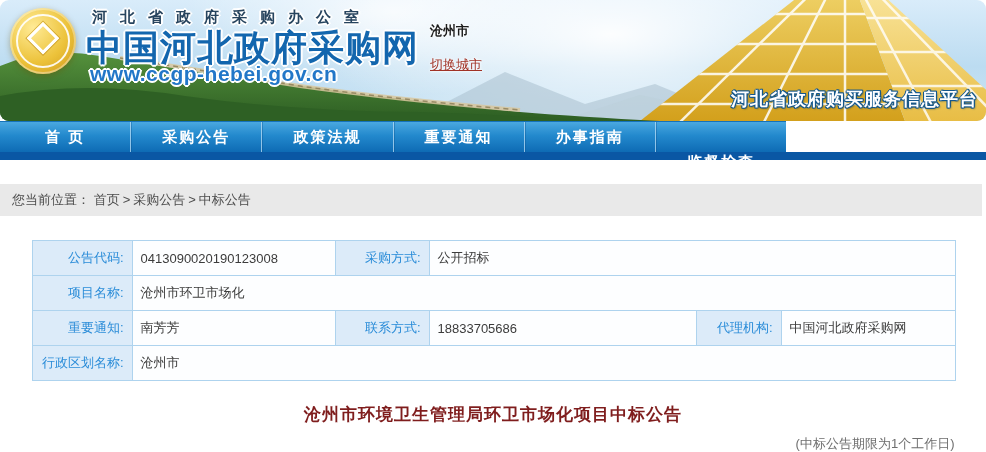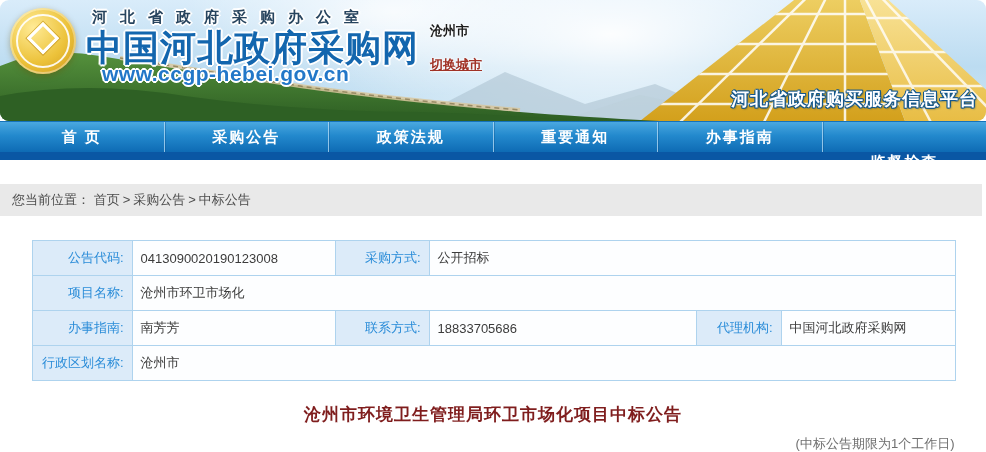--- a/index.html
+++ b/index.html
@@ -26,36 +26,36 @@
     box-shadow:0 0 0 1px rgba(190,140,20,.6); }
 
   .glow-w { text-shadow:
      -2px 0 0 #fff, 2px 0 0 #fff, 0 -2px 0 #fff, 0 2px 0 #fff,
      -1px -1px 0 #fff, 1px 1px 0 #fff, -1px 1px 0 #fff, 1px -1px 0 #fff; }
 
   .office-label { position:absolute; left:92px; top:8px; font-size:15px; font-weight:bold;
     letter-spacing:13px; color:#27445e; white-space:nowrap; }
   .site-title { position:absolute; left:86px; top:24px; font-size:36px; font-weight:bold;
     color:#1366ae; letter-spacing:1px; white-space:nowrap; }
-  .site-url { position:absolute; left:102px; top:62px; font-size:21px; font-weight:bold;
+  .site-url { position:absolute; left:90px; top:62px; font-size:21px; font-weight:bold;
     color:#2277c8; letter-spacing:.5px; }
 
   .city-box { position:absolute; left:430px; top:22px; width:80px; }
   .city-name { font-size:13px; font-weight:bold; color:#1b1b1b;
     text-shadow:0 0 3px #fff,0 0 3px #fff; cursor:default; }
-  .switch-city { display:inline-block; margin-top:16px; font-size:13px; font-weight:bold;
+  .switch-city { display:inline-block; margin-top:16px; font-size:13px; font-weight:normal;
     color:#a03226; text-decoration:underline; text-shadow:0 0 3px #fff,0 0 3px #fff; cursor:pointer; }
 
   .platform-label { position:absolute; right:8px; bottom:10px; font-size:18px; font-weight:bold;
     color:#fff; letter-spacing:1px;
     text-shadow:-1px 0 0 #14588e,1px 0 0 #14588e,0 -1px 0 #14588e,0 1px 0 #14588e,
       1px 1px 2px #0c4166, -1px 1px 0 #14588e, 1px -1px 0 #14588e; }
 
   
-  .nav { display:flex; width:986px; height:31px; border-top:1px solid #1572ba;
+  .nav { display:flex; width:786px; height:31px; border-top:1px solid #1572ba;
     background:linear-gradient(180deg,#4aa8e0 0%,#2389cd 45%,#0e6bb4 100%); }
   .nav a { flex:1; display:flex; align-items:center; justify-content:center;
     color:#fff; font-size:15px; font-weight:bold; text-decoration:none; letter-spacing:2px;
     border-right:1px solid rgba(185,222,245,.75); box-shadow:1px 0 0 rgba(10,80,140,.35); cursor:pointer; }
   .nav a:last-child { border-right:none; box-shadow:none;margin-top:40px; }
   .nav-strip { width:986px; height:8px; background:#0a57a4; }
 
   
   .crumb-bar { margin-top:24px; width:982px; height:32px; background:#e9e9e9;
     line-height:32px; padding-left:12px; font-size:13px; color:#4d4d4d; }
@@ -174,21 +174,21 @@
       <td class="lbl">公告代码:</td>
       <td class="val">0413090020190123008</td>
       <td class="lbl">采购方式:</td>
       <td class="val" colspan="3">公开招标</td>
     </tr>
     <tr>
       <td class="lbl">项目名称:</td>
       <td class="val" colspan="5">沧州市环卫市场化</td>
     </tr>
     <tr>
-      <td class="lbl">办事指南:</td>
+      <td class="lbl">重要通知:</td>
       <td class="val">南芳芳</td>
       <td class="lbl">联系方式:</td>
       <td class="val">18833705686</td>
       <td class="lbl">代理机构:</td>
       <td class="val">中国河北政府采购网</td>
     </tr>
     <tr>
       <td class="lbl">行政区划名称:</td>
       <td class="val" colspan="5">沧州市</td>
     </tr>

